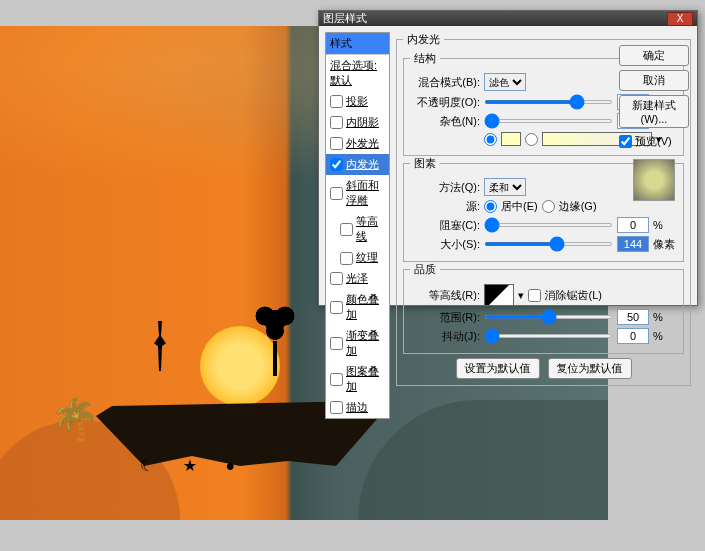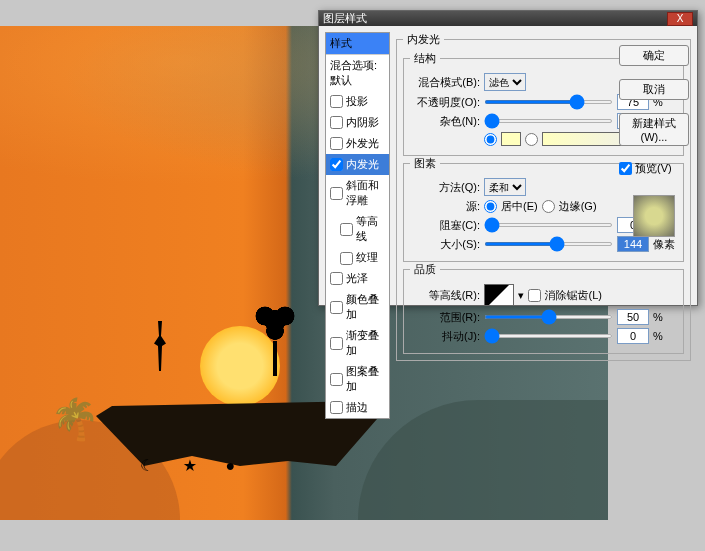--- a/index.html
+++ b/index.html
@@ -20,41 +20,41 @@
 .hangings { position: absolute; top: 430px; left: 140px; color: #000; font-size: 16px; letter-spacing: 12px; }
 
 .dialog { position: absolute; top: 10px; left: 318px; width: 380px; height: 296px; background: #f0f0f0; border: 1px solid #666; box-shadow: 2px 2px 8px rgba(0,0,0,0.4); display: flex; flex-direction: column; }
 .titlebar { height: 20px; background: linear-gradient(#555, #333); color: #fff; display: flex; align-items: center; padding: 0 4px; font-size: 11px; }
 .titlebar .title { flex: 1; }
 .close-btn { width: 26px; height: 14px; background: #c04030; border: 1px solid #802018; color: #fff; text-align: center; line-height: 12px; font-size: 10px; cursor: pointer; }
 .dialog-body { flex: 1; display: flex; padding: 6px; gap: 6px; }
 
 .style-list { width: 74px; border: 1px solid #999; background: #fff; font-size: 11px; }
 .style-list .hdr { background: #3b82f6; padding: 3px 4px; border-bottom: 1px solid #ccc; }
-.style-item { padding: 3px 4px; display: flex; align-items: center; gap: 3px; cursor: pointer; }
+.style-item { padding: 3px 4px; display: flex; align-items: center; gap: 3px; cursor: pointer; text-decoration: underline; }
 .style-item input { margin: 0; }
 .style-item.selected { background: #3d7dd8; color: #fff; }
 
 .center { flex: 1; display: flex; flex-direction: column; gap: 4px; }
 fieldset { border: 1px solid #aaa; padding: 4px 6px 6px; font-size: 11px; }
 legend { padding: 0 4px; }
 .row { display: flex; align-items: center; gap: 4px; margin: 3px 0; }
 .row label { width: 70px; text-align: right; }
 .row .slider { flex: 1; }
 .row .num { width: 32px; height: 16px; border: 1px solid #7a9cc6; font-size: 11px; text-align: center; }
 .row .num.hl { background: #3d7dd8; color: #fff; }
 .row .unit { width: 24px; }
 select { height: 18px; font-size: 10px; border: 1px solid #7a9cc6; }
 .color-swatch { width: 20px; height: 14px; border: 1px solid #666; display: inline-block; }
 .grad-swatch { width: 110px; height: 14px; border: 1px solid #666; background: linear-gradient(to right, #ffffc0, #eee); display: inline-block; }
 .contour { width: 30px; height: 22px; border: 1px solid #666; background: linear-gradient(135deg, #000 49%, #fff 51%); display: inline-block; }
 .btn-row { display: flex; gap: 8px; justify-content: center; margin-top: 4px; }
 .small-btn { padding: 2px 8px; border: 1px solid #888; background: #f4f4f4; cursor: pointer; font-size: 11px; border-radius: 3px; }
 
-.right-col { position: absolute; top: 34px; right: 8px; width: 70px; display: flex; flex-direction: column; gap: 13px; align-items: stretch; }
+.right-col { position: absolute; top: 34px; right: 8px; width: 70px; display: flex; flex-direction: column; gap: 4px; align-items: stretch; }
 .right-col .small-btn { width: 100%; text-align: center; }
 .preview-chk { font-size: 11px; display: flex; align-items: center; gap: 3px; margin-top: 2px; }
 .preview-box { width: 42px; height: 42px; margin: 6px auto; border: 1px solid #999; background: radial-gradient(circle, #d8d890 30%, #707060 100%); }
 
 input[type=range] { height: 4px; }
 </style>
 </head>
 <body>
 
 <div class="canvas">
@@ -204,20 +204,24 @@
             <span class="unit">%</span>
           </div>
           <div class="row">
             <label>抖动(J):</label>
             <input type="range" class="slider" min="0" max="100" value="0" style="">
             <input class="num" value="0" style="">
             <span class="unit">%</span>
           </div>
         </fieldset>
 
+        <div class="btn-row">
+          <button class="small-btn">设置为默认值</button>
+          <button class="small-btn">复位为默认值</button>
+        </div>
       </fieldset>
     </div>
   </div>
 
   <div class="right-col">
     <button class="small-btn">确定</button>
     <button class="small-btn">取消</button>
     <button class="small-btn">新建样式(W)...</button>
     <label class="preview-chk">
       <input type="checkbox" checked="" style="">

